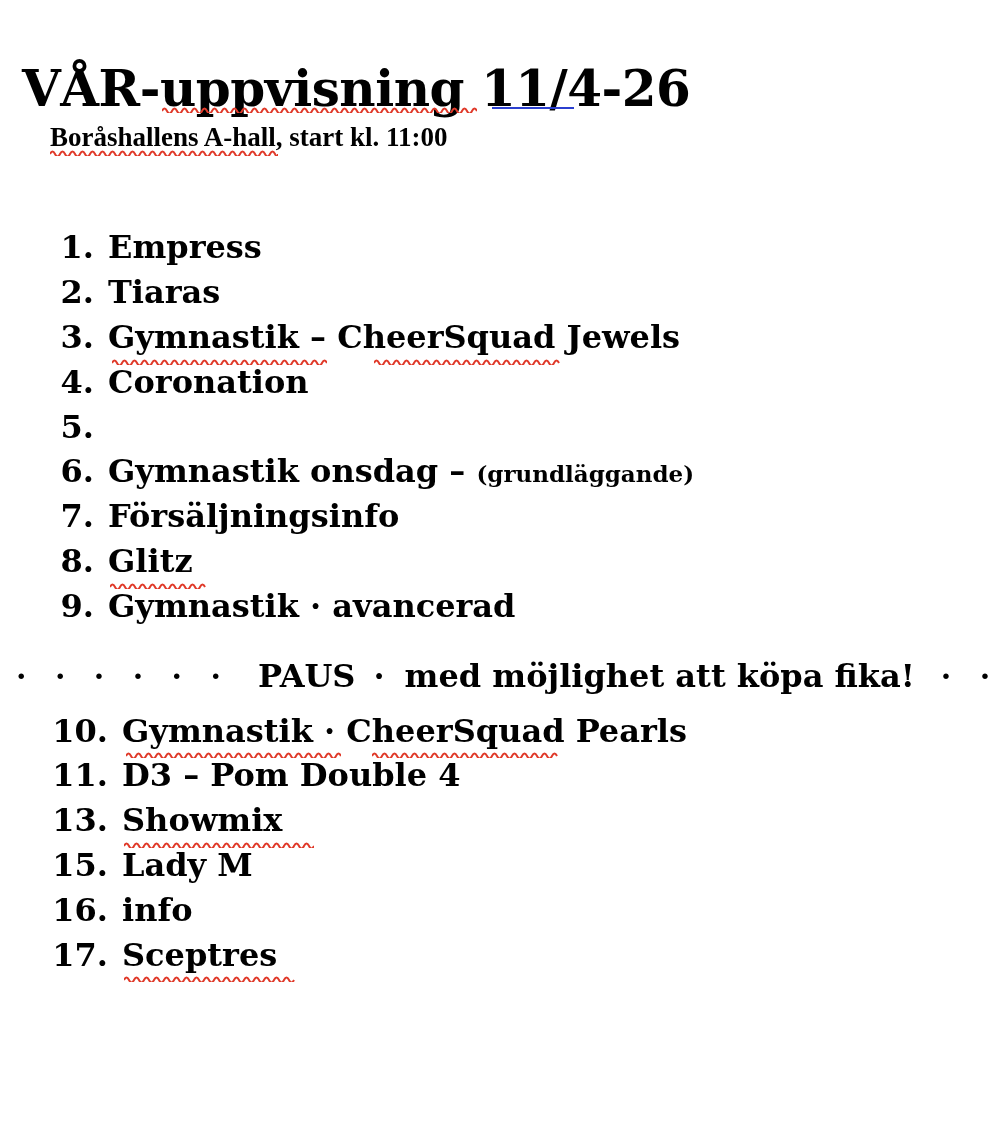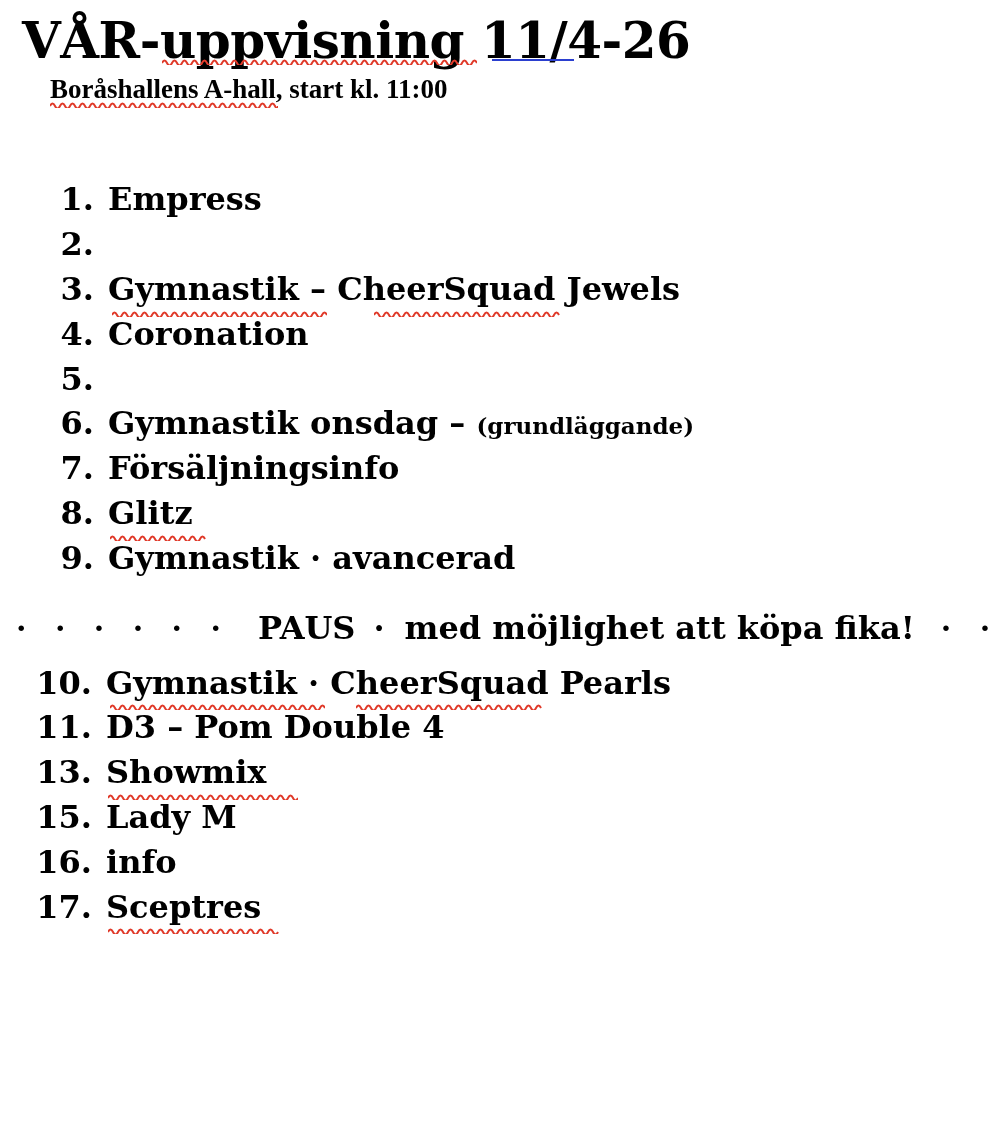--- a/index.html
+++ b/index.html
@@ -29,20 +29,21 @@
   }
   .doc-title {
     font-family: "DejaVu Serif", serif;
     font-weight: bold;
     font-size: 50px;
     line-height: 1.06;
     letter-spacing: -0.5px;
     white-space: nowrap;
     display: inline-block;
     position: relative;
+    margin-top: 48px;
   }
   .doc-title .squiggle-a {
     position: absolute;
     left: 140px;
     bottom: 2px;
     width: 315px;
     height: 7px;
   }
   .doc-title .blue-underline {
     position: absolute;
@@ -92,21 +93,21 @@
     flex: 0 0 auto;
   }
   .entry .label {
     position: relative;
     display: inline-block;
   }
   .entry .label .paren {
     font-size: 23px;
   }
   .second-list {
-    padding-left: 16px;
+    padding-left: 32px;
     margin-top: 14px;
   }
   .second-list .entry .num {
     width: 76px;
   }
 
   
   .pause-row {
     margin-top: 28px;
     margin-bottom: 2px;
@@ -177,20 +178,23 @@
 
     <div class="entry">
       <span class="num">1.</span>
       <span class="label">
         <span>Empress</span>
       </span>
     </div>
 
     <div class="entry">
       <span class="num">2.</span>
+      <span class="label">
+        <span>Tiaras</span>
+      </span>
     </div>
 
     <div class="entry">
       <span class="num">3.</span>
       <span class="label">
         <span>Gymnastik – CheerSquad Jewels</span>
         <span class="sq" style="left:4px; width:215px;">
           <svg width="215" height="7" viewBox="0 0 215 7" preserveAspectRatio="none">
             <path d="M0 5 Q2.5 0 5 5 T10 5 T15 5 T20 5 T25 5 T30 5 T35 5 T40 5 T45 5 T50 5 T55 5 T60 5 T65 5 T70 5 T75 5 T80 5 T85 5 T90 5 T95 5 T100 5 T105 5 T110 5 T115 5 T120 5 T125 5 T130 5 T135 5 T140 5 T145 5 T150 5 T155 5 T160 5 T165 5 T170 5 T175 5 T180 5 T185 5 T190 5 T195 5 T200 5 T205 5 T210 5 T215 5" fill="none" stroke="#e03b2b" stroke-width="2"></path>
           </svg>

